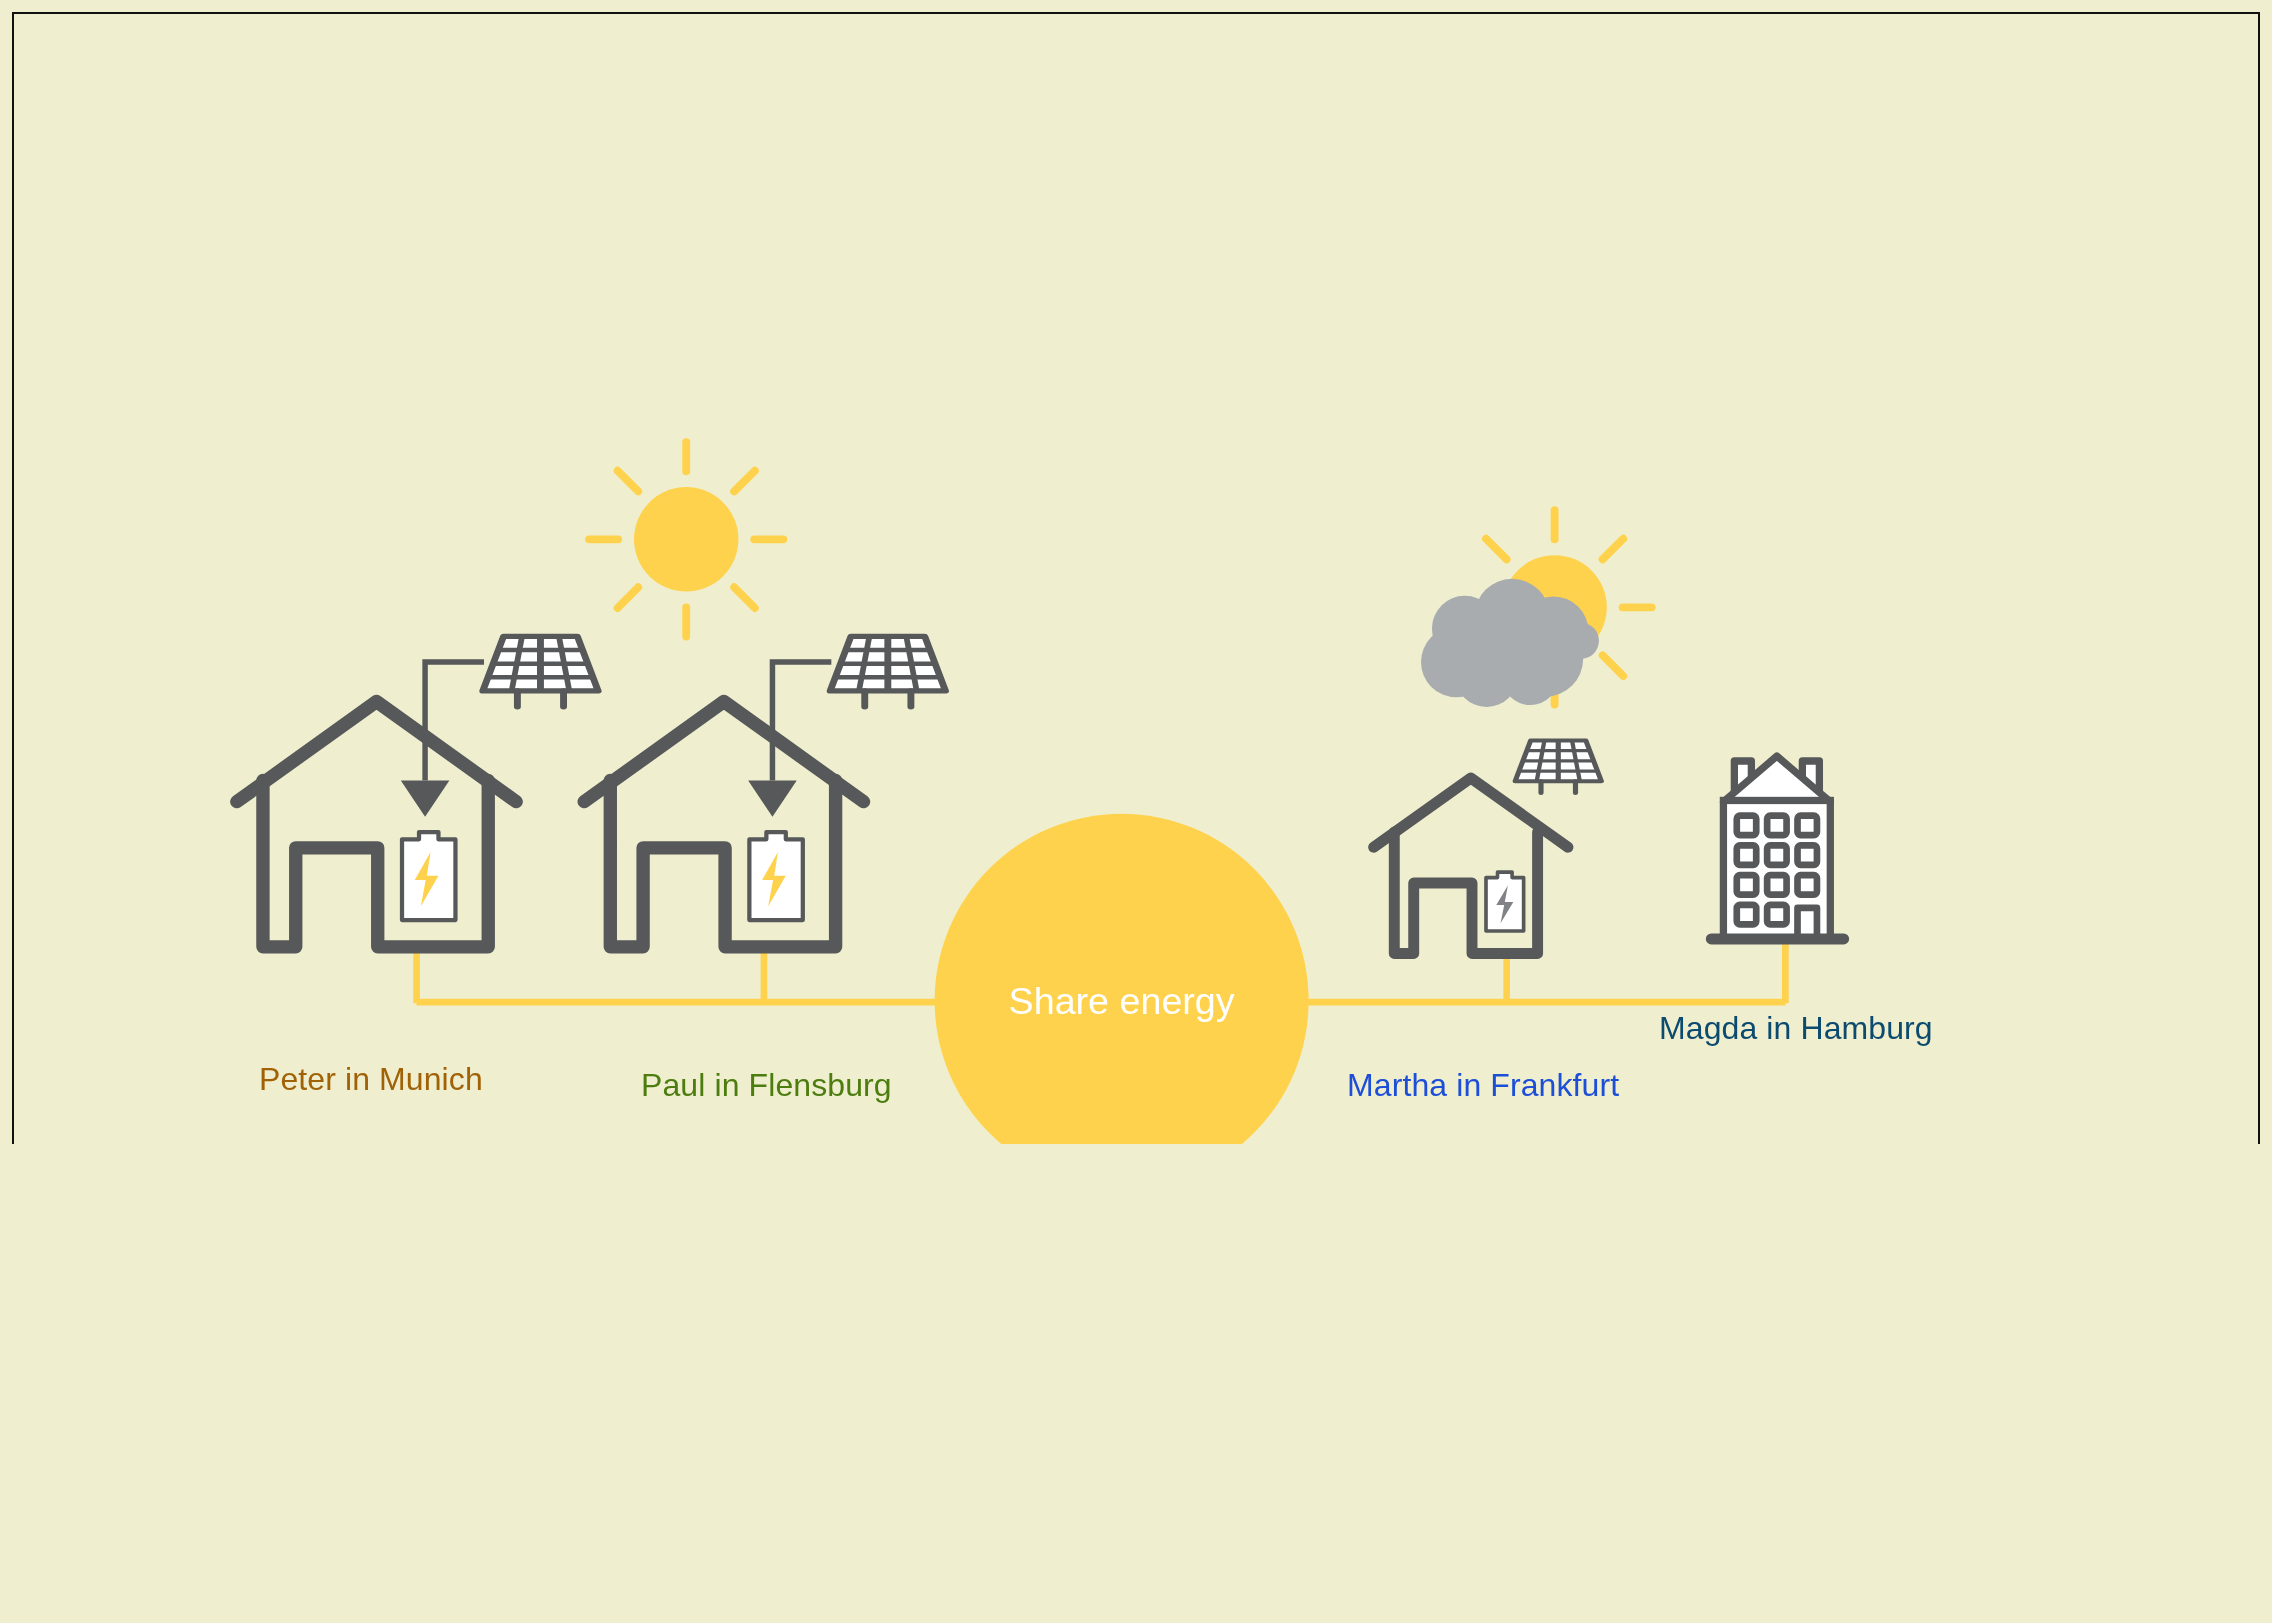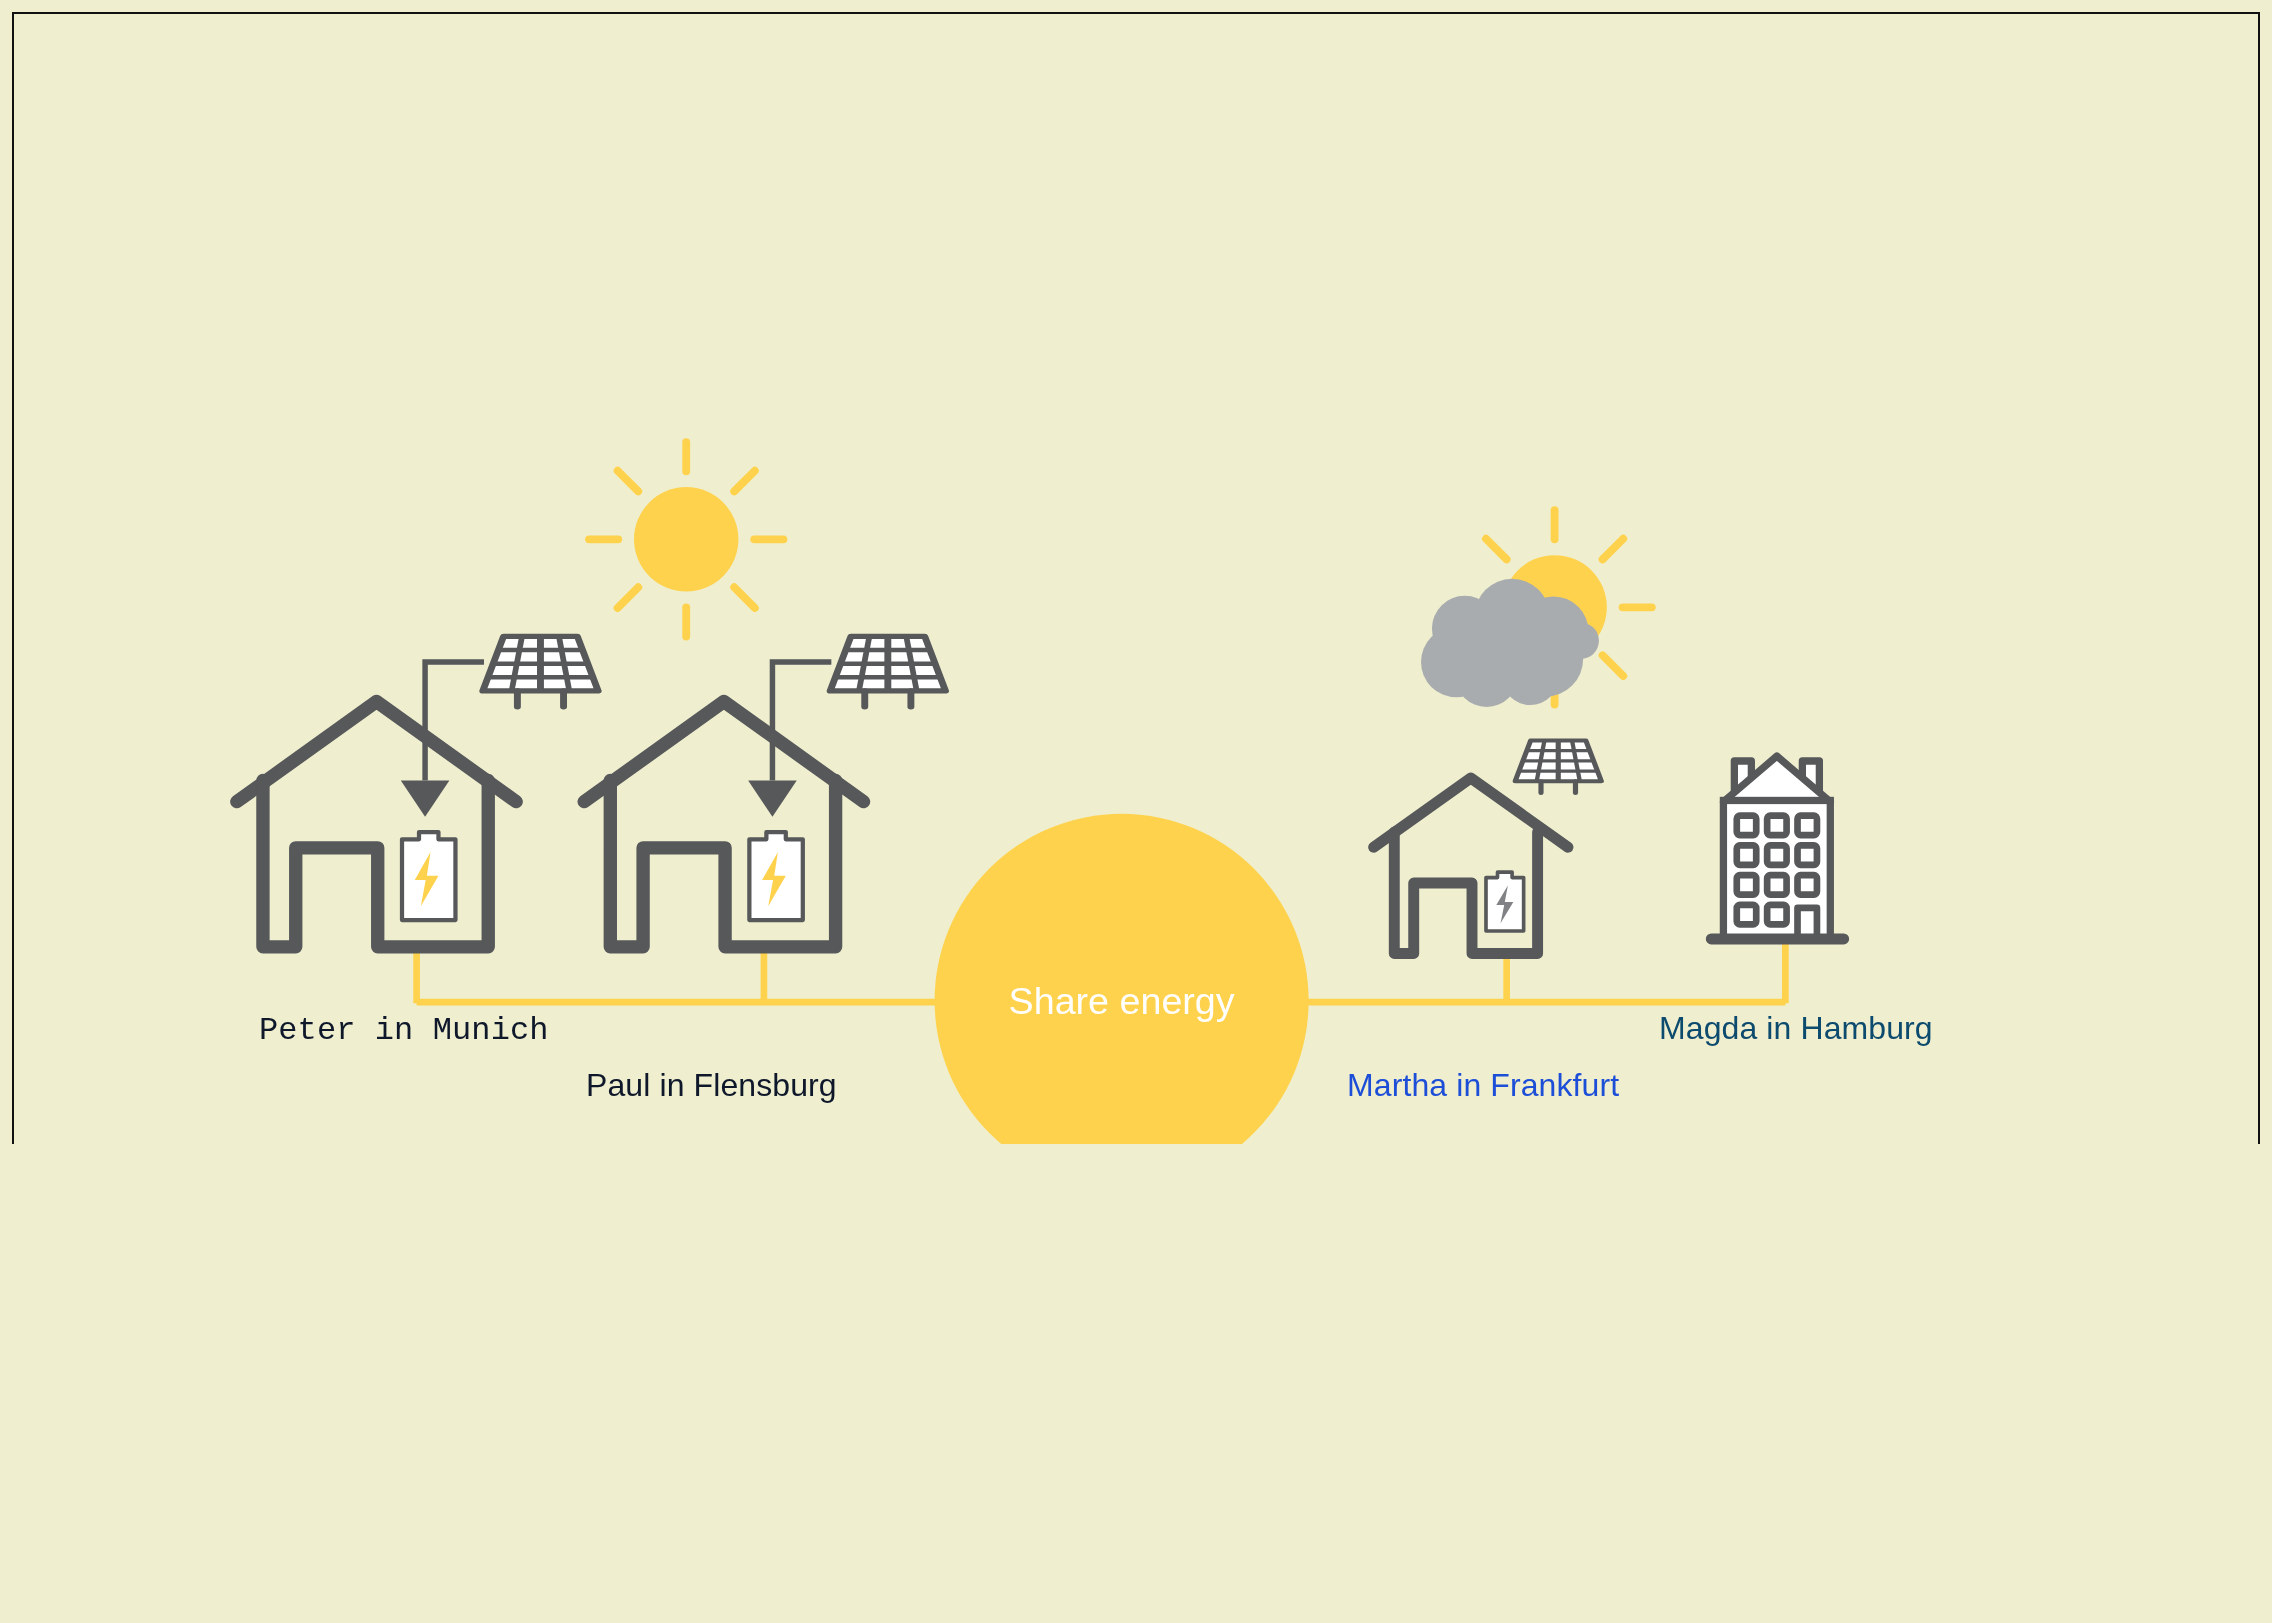--- a/index.html
+++ b/index.html
@@ -204,19 +204,19 @@
 
       <line x1="2818" y1="1546" x2="3036" y2="1546" stroke="#57585A" stroke-width="18" stroke-linecap="round"></line>
     </g>
 
     <g>
       <circle cx="1847" cy="1648" r="308" fill="#FFD24D"></circle>
       <text class="hub-text" x="1847" y="1648" text-anchor="middle" dominant-baseline="central" style="font-size:62px;">Share energy</text>
     </g>
   </svg>
 
-  <div class="node-label" style="left: 259px; top: 1012px; color: #0f172a; font-family: Liberation Mono, monospace;">Peter in Munich</div>
-  <div class="node-label" style="left: 586px; top: 1067px; color: #0f172a;">Paul in Flensburg</div>
+  <div class="node-label" style="left: 259px; top: 1061px; color: #a16207;">Peter in Munich</div>
+  <div class="node-label" style="left: 641px; top: 1067px; color: #4d7c0f;">Paul in Flensburg</div>
   <div class="node-label" style="left: 1347px; top: 1067px; color: #1d4ed8;">Martha in Frankfurt</div>
   <div class="node-label" style="left: 1659px; top: 1010px; color: #0c4a6e;">Magda in Hamburg</div>
 
 </div>
 
 
 </body></html>

